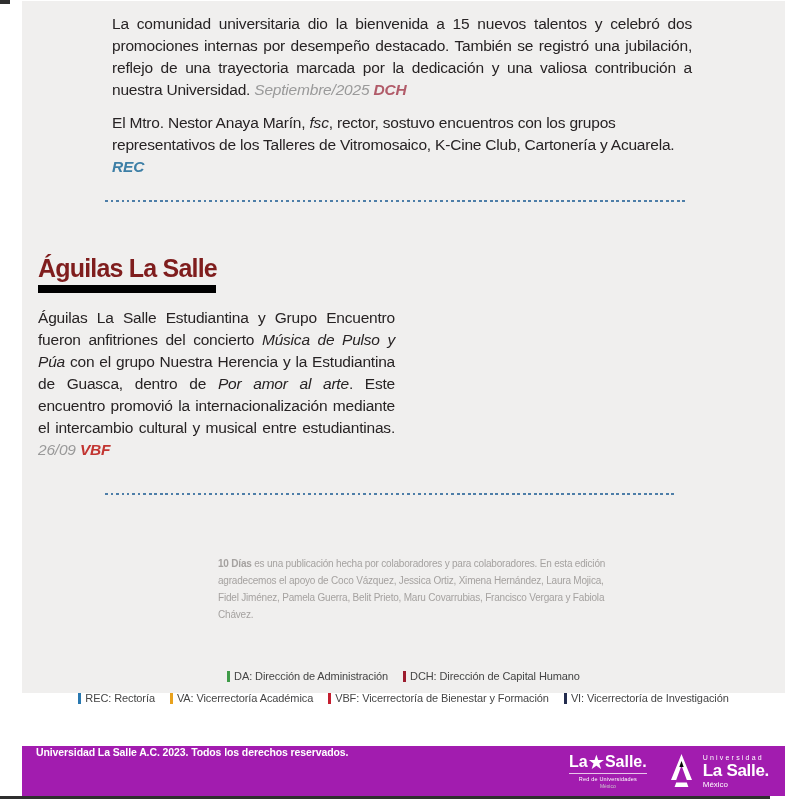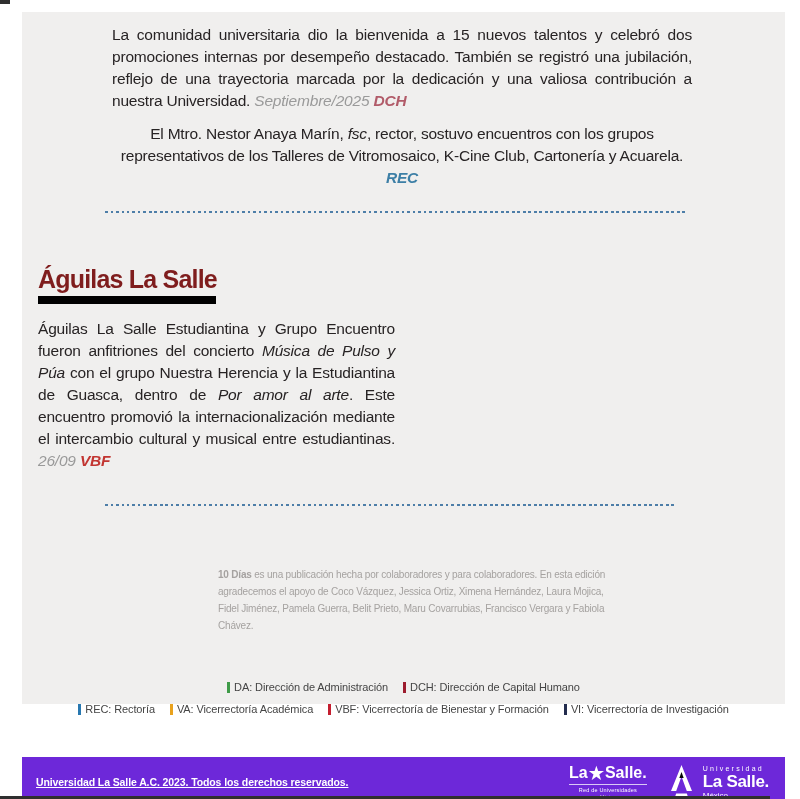--- a/index.html
+++ b/index.html
@@ -8,31 +8,31 @@
     position:relative;
     background:#ffffff;
     font-family:"Liberation Sans", sans-serif;
     color:#272324;
     overflow:hidden;
   }
   .corner-mark { position:absolute; left:0; top:0; width:10px; height:4px; background:#2f2f2f; }
   .bottom-strip { position:absolute; left:0; top:796px; width:770px; height:3px; background:#2f2f2f; }
 
   .panel {
-    position:absolute; left:22px; top:12px; width:763px; height:692px;
+    position:absolute; left:22px; top:1px; width:763px; height:692px;
     background:#f0efee;
   }
 
   
   .intro { position:absolute; left:90px; top:12px; width:580px; }
   .intro p {
     font-size:15.5px; line-height:22px; letter-spacing:-0.2px;
     text-align:justify; color:#272324;
   }
-  .intro p + p { margin-top:11px; text-align:center; }
+  .intro p + p { margin-top:11px; text-align:left; }
   .date { font-style:italic; color:#9a9a9a; }
   .tag  { font-style:italic; font-weight:bold; }
   .it   { font-style:italic; }
 
   
   .divider {
     position:absolute; height:2px;
     background:repeating-linear-gradient(90deg,#4d7ea8 0 2.5px, transparent 2.5px 5.5px);
   }
   .divider-1 { left:83px; top:199px; width:582px; }
@@ -75,22 +75,22 @@
   .legend-row { line-height:15px; margin-bottom:7px; white-space:nowrap; }
   .legend-item { margin:0 6px; }
   .legend-item .bar {
     display:inline-block; width:3px; height:11px;
     vertical-align:-1.5px; margin-right:4px;
   }
 
   
   .footer {
     position:absolute; left:0; top:745px; width:763px; height:50px;
-    background:#6d28d9; color:#ffffff;
-    display:flex; align-items:center;text-decoration:underline;
+    background:#a21caf; color:#ffffff;
+    display:flex; align-items:flex-start;
   }
   .copyright {
     margin-left:14px; font-size:10.5px; font-weight:bold; letter-spacing:-0.1px;
   }
   .footer-logos {
     position:absolute; right:16px; top:0; height:100%;
     display:flex; align-items:center; gap:18px;
   }
   .logo1 { text-align:center; }
   .logo1-row { font-size:16px; font-weight:bold; line-height:17px; white-space:nowrap; }

